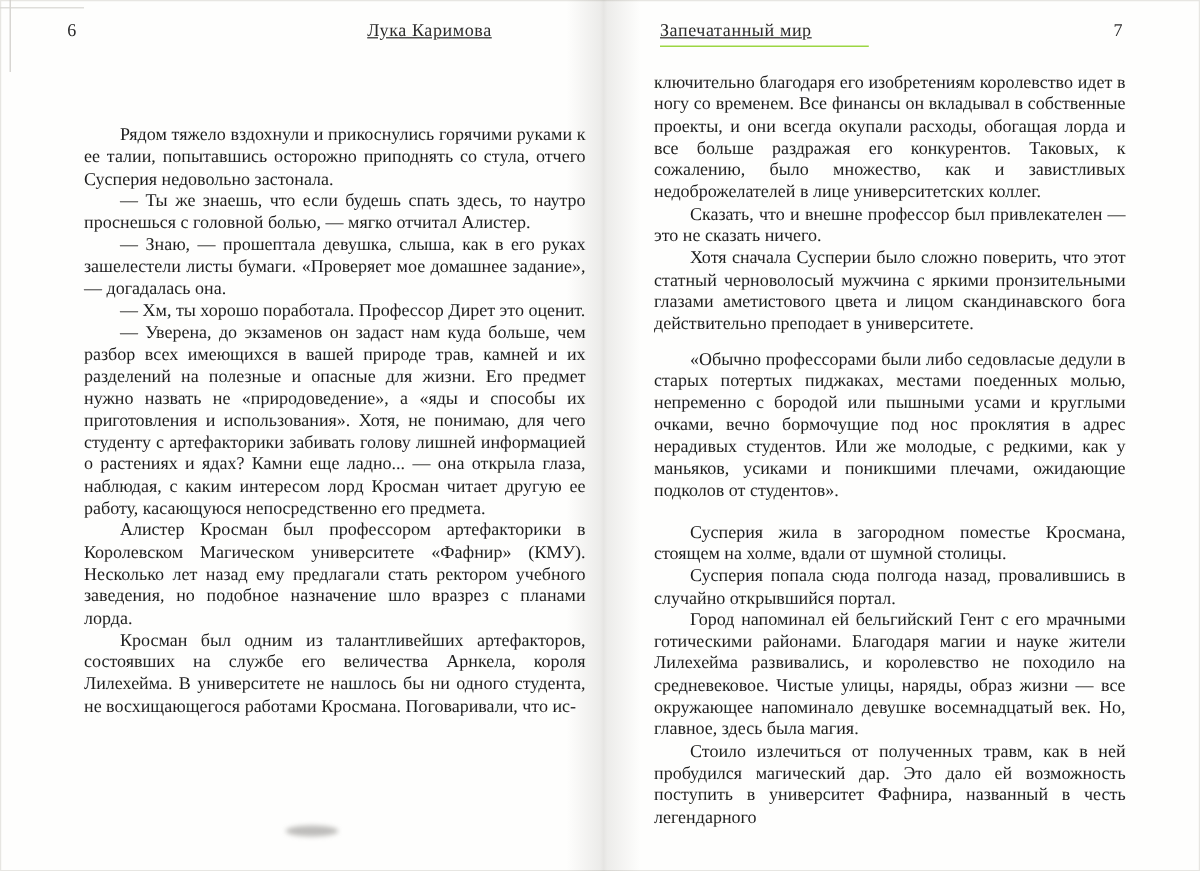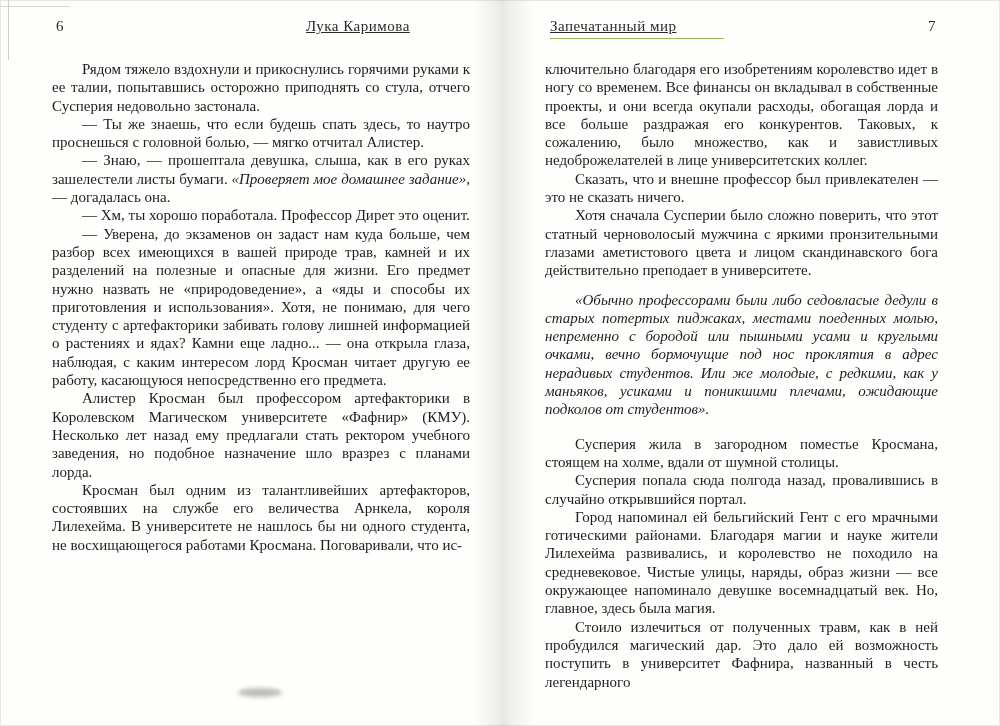--- a/index.html
+++ b/index.html
@@ -65,27 +65,26 @@
     border-bottom: 1px solid #84cc16;
   }
   .textcol {
     position: absolute;
     top: 60px;
     font-size: 15px;
     line-height: 18.3px;
     color: #1d1d1d;
     text-align: justify;
   }
-  .textcol-left { left: 52px; width: 418px; }
+  .textcol-left { left: 70px; width: 418px; margin-top: 44px; }
   .textcol-right { left: 545px; width: 393px; }
   .textcol p { margin: 0; }
   .indent { text-indent: 30px; }
-  .italic { font-style: italic; }
+  .italic { }
   .quote-block {
-    font-style: italic;
     margin-top: 11px !important;
     margin-bottom: 16px !important;
   }
   .scan-smudge {
     position: absolute;
     left: 238px; top: 688px;
     width: 44px; height: 9px;
     background: rgba(110,108,104,0.45);
     border-radius: 50%;
     filter: blur(2px);

